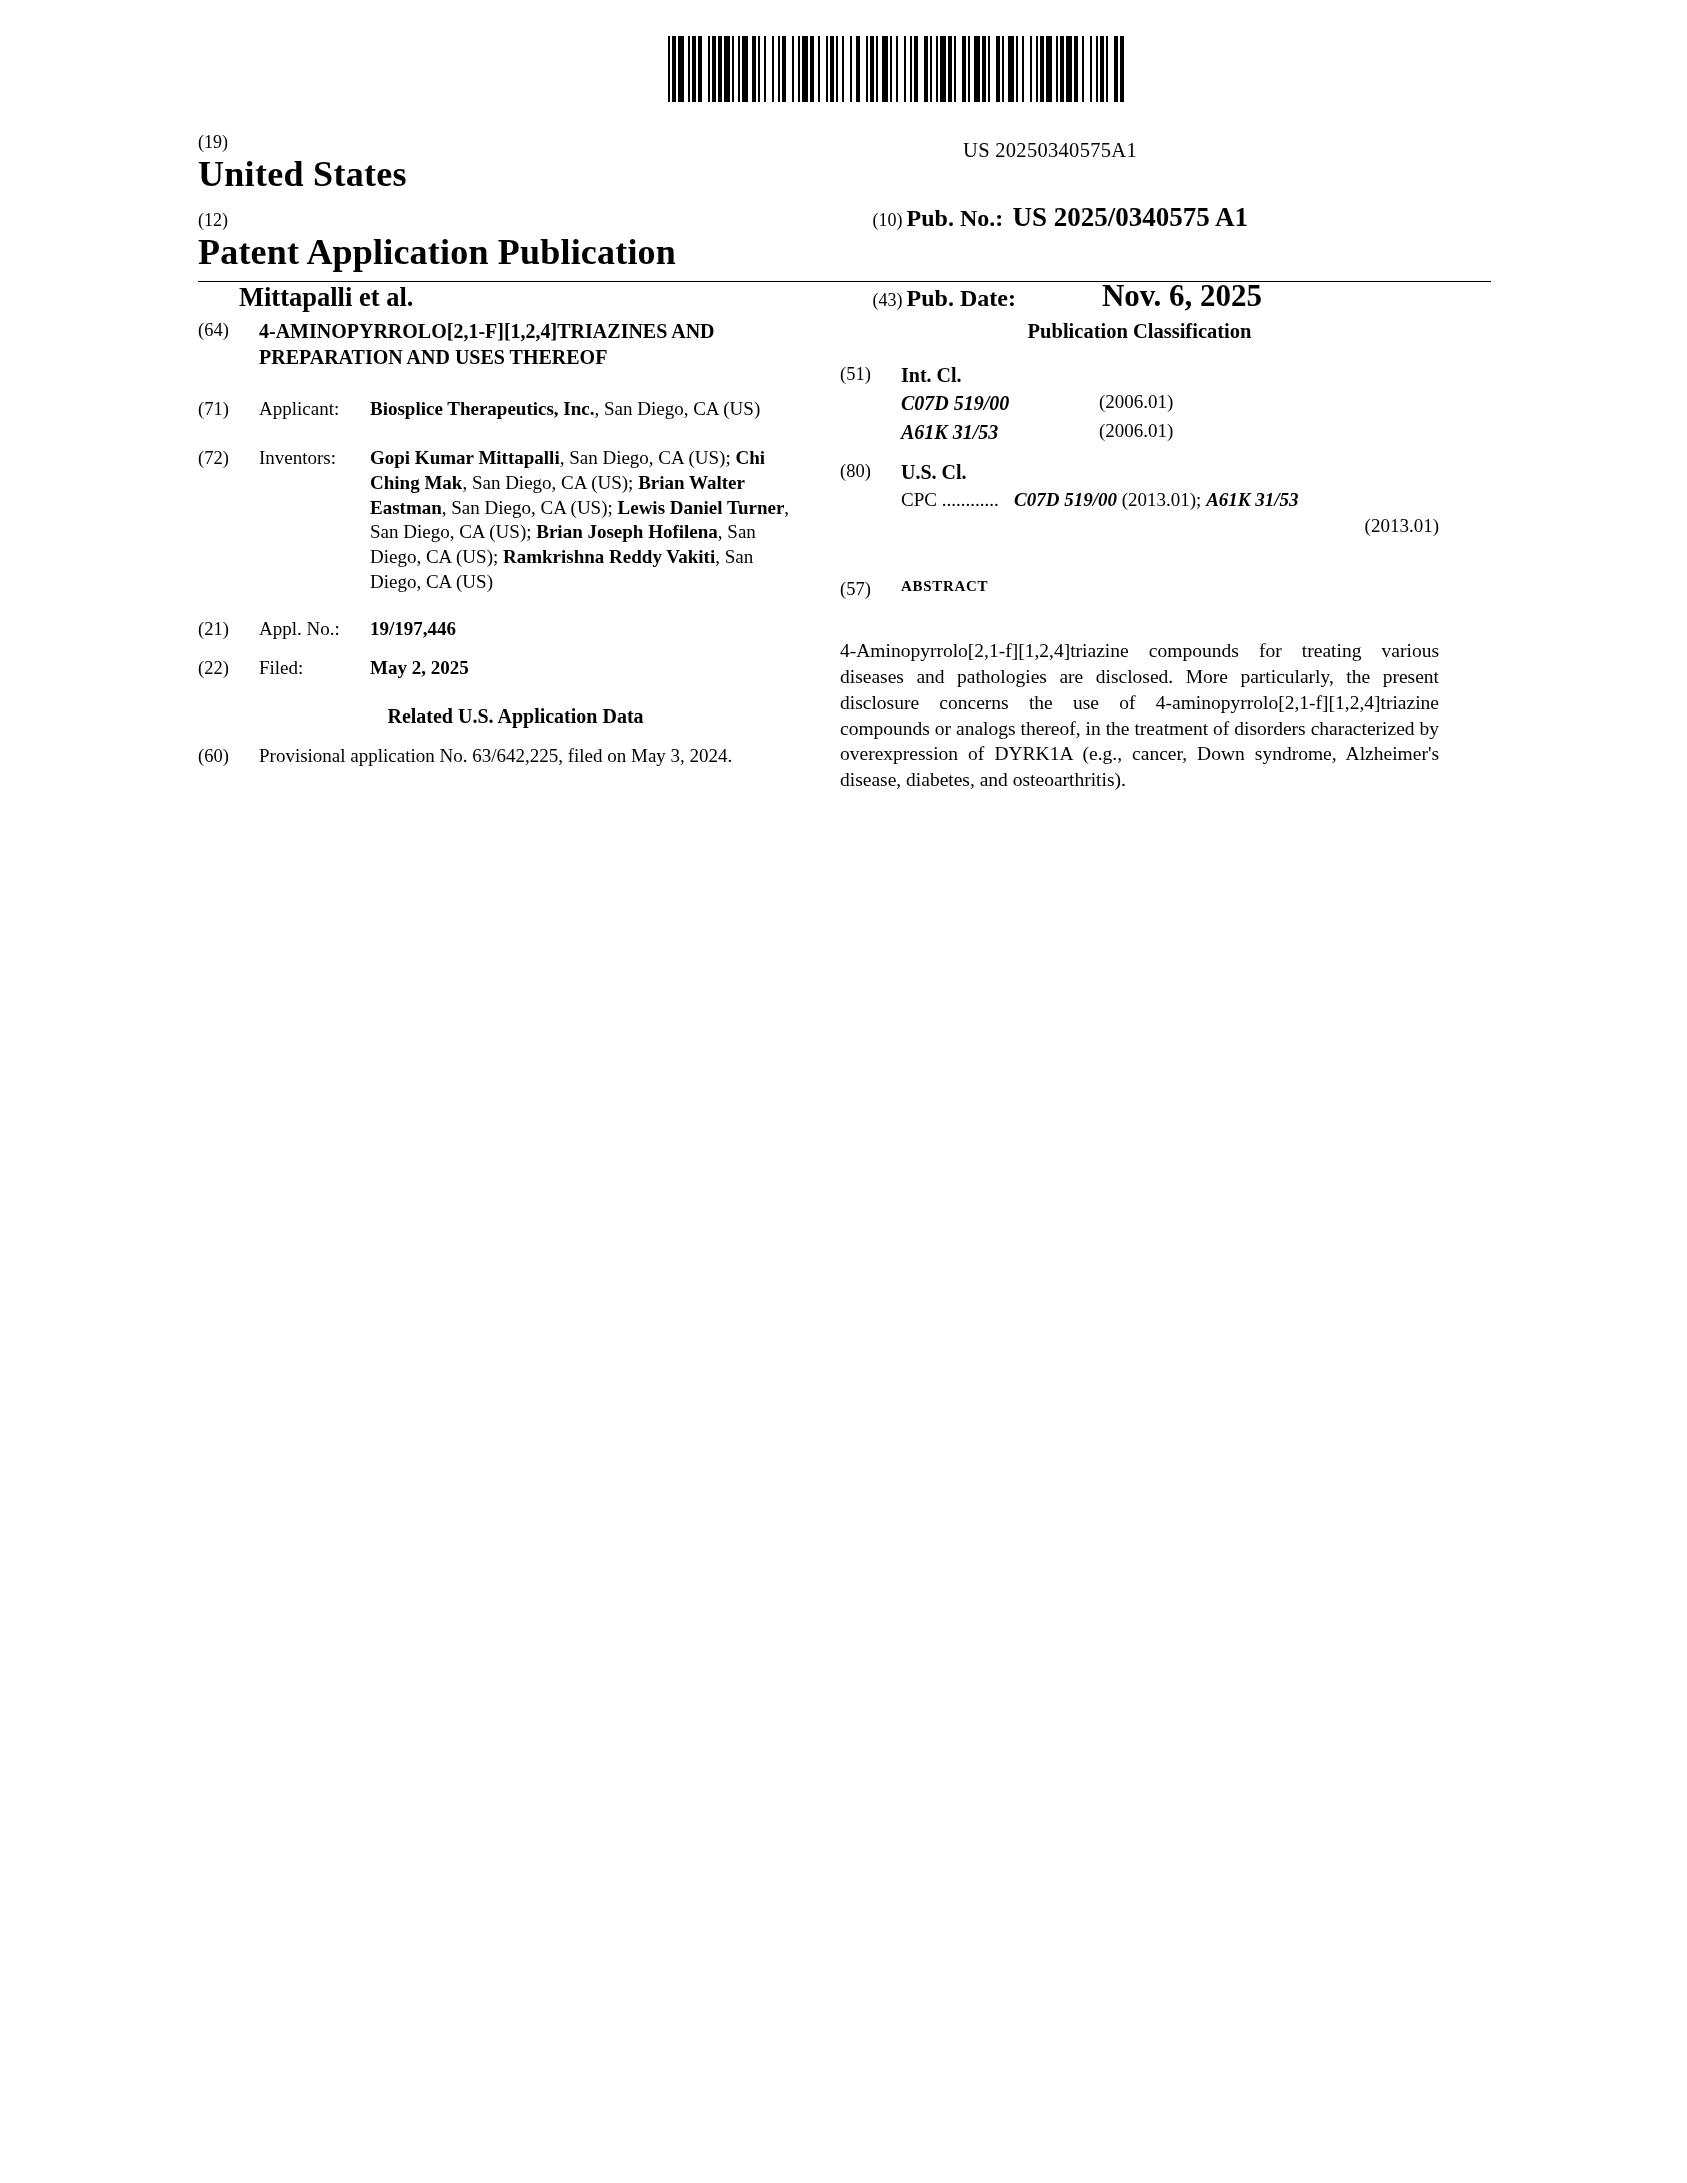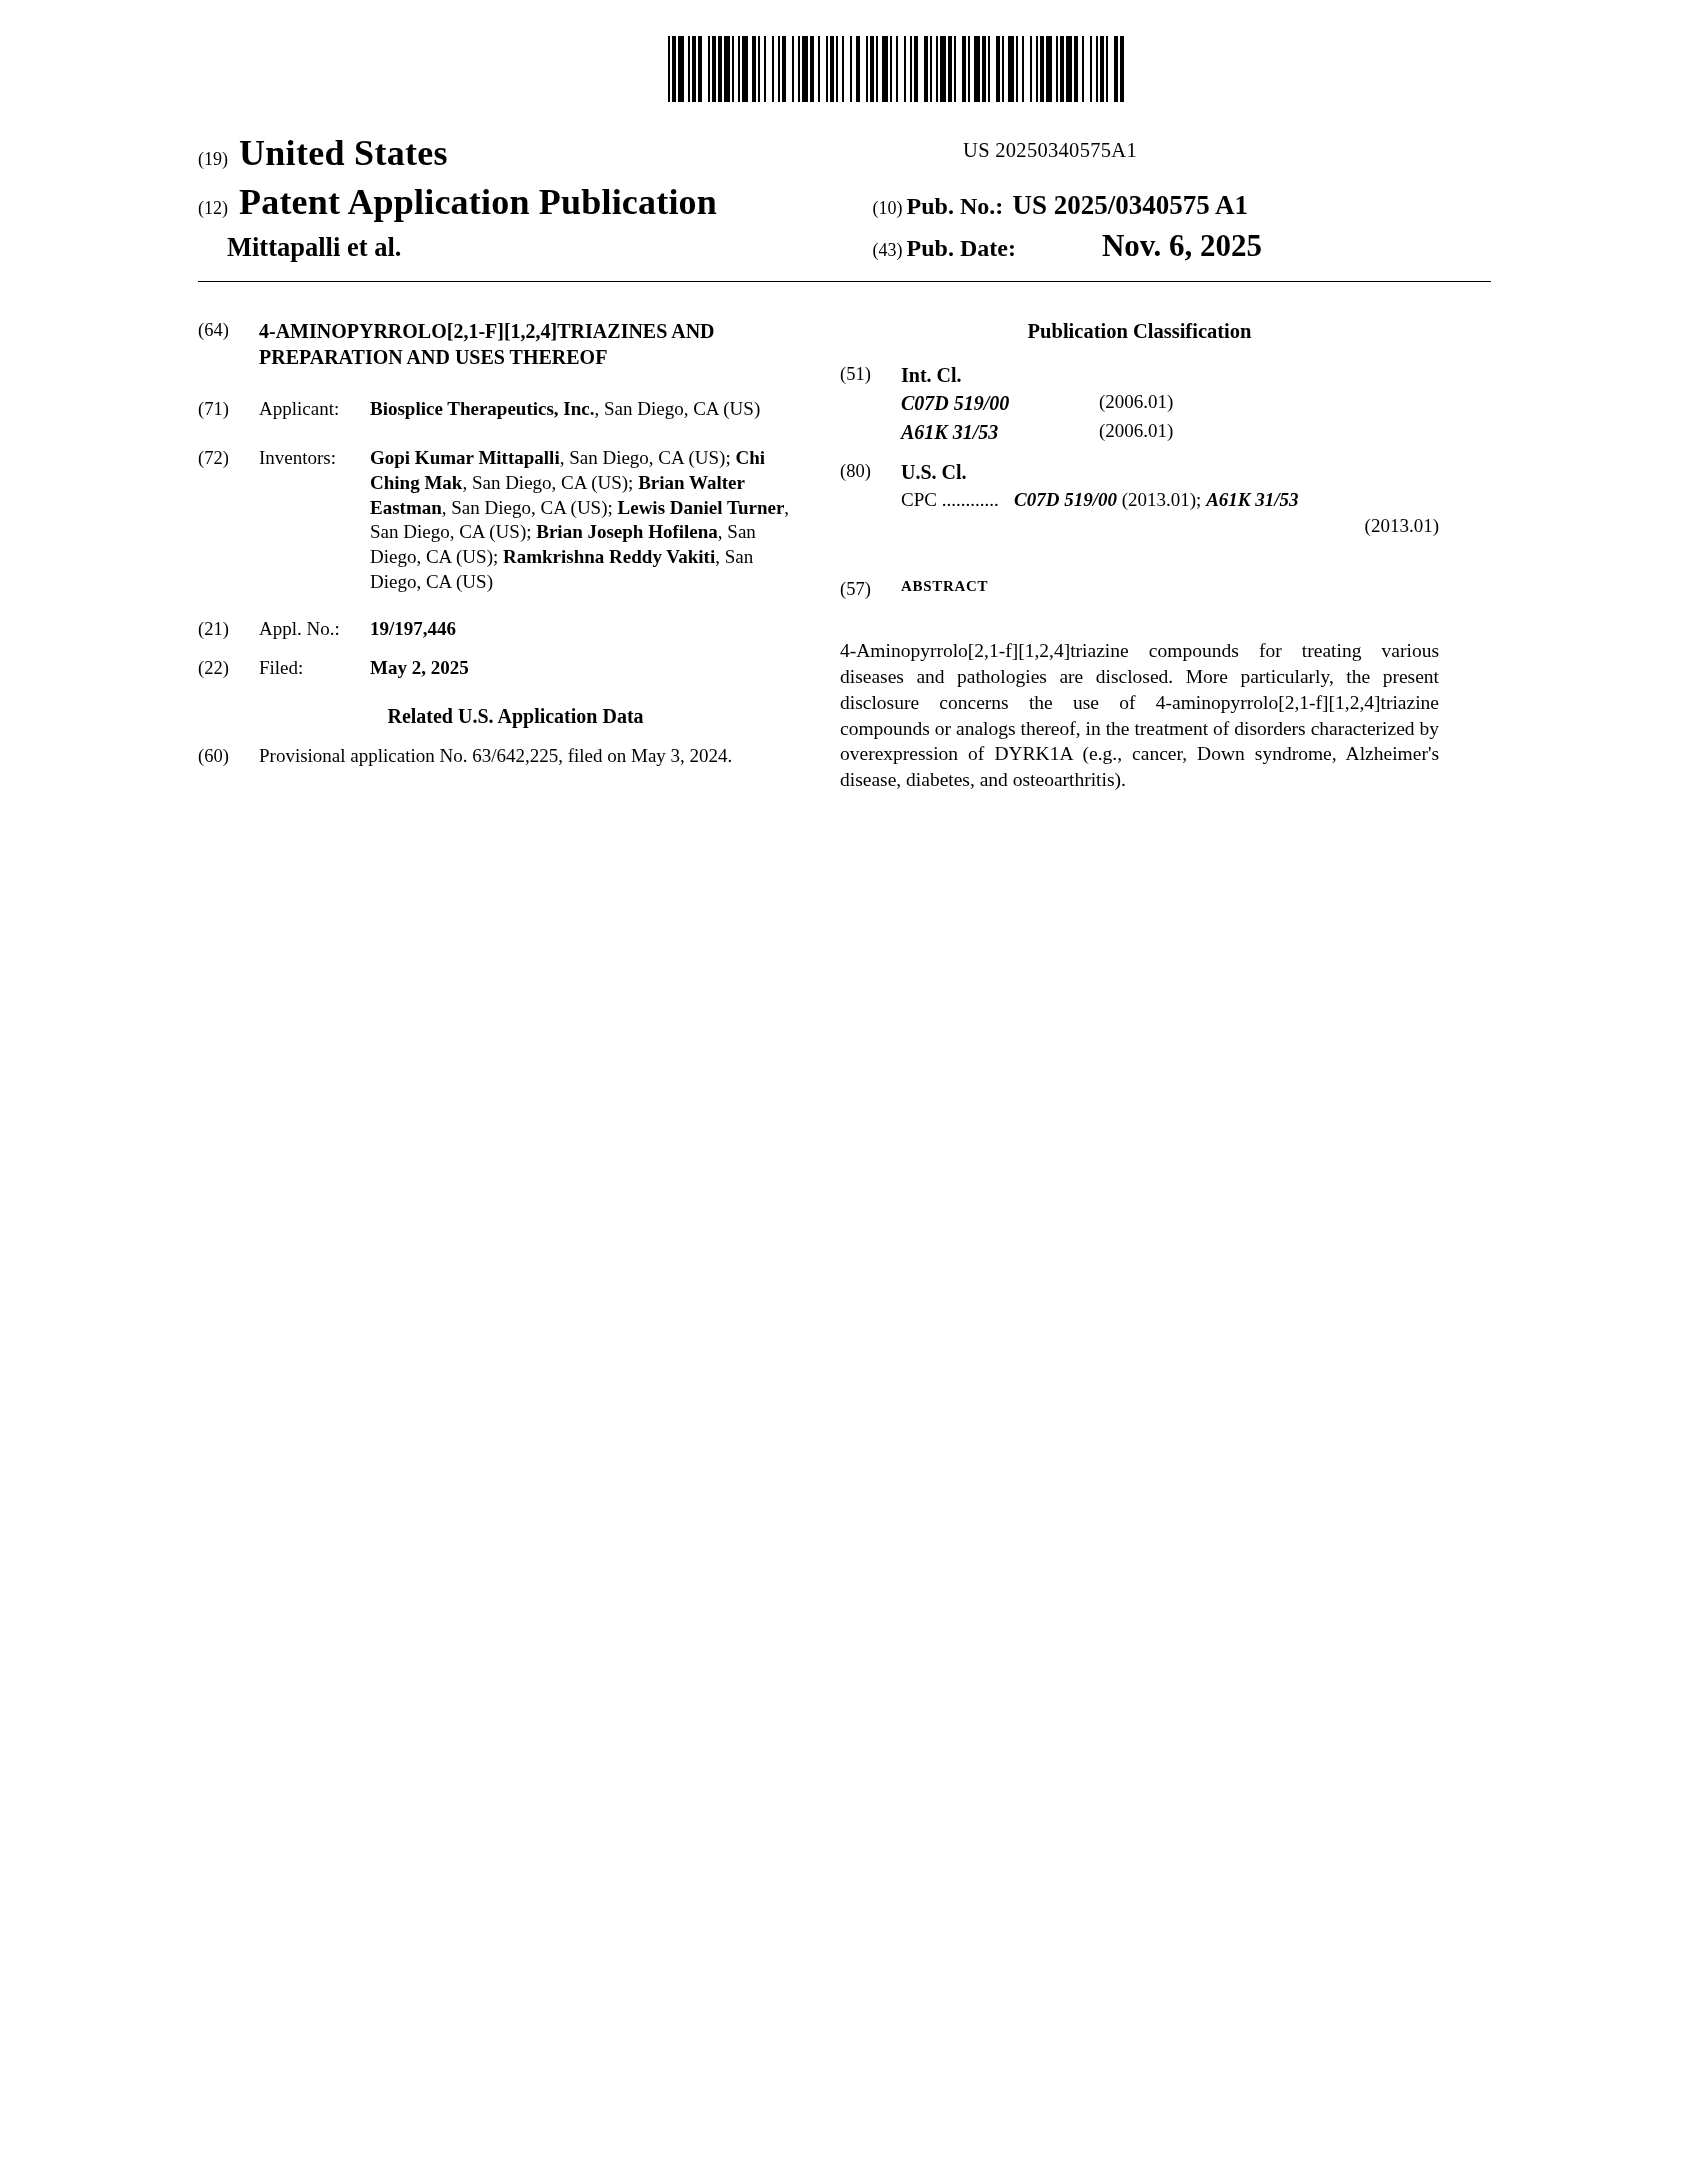--- a/index.html
+++ b/index.html
@@ -74,39 +74,40 @@
     font-weight: bold;
     letter-spacing: 0.3px;
   }
   .pap-title {
     font-size: 36px;
     font-weight: bold;
     letter-spacing: 0.2px;
   }
   .hdr-left {
     width: 668px;
+    flex-direction: column;
   }
   .hdr-right {
     flex: 1;
     display: flex;
     align-items: baseline;
   }
   .pub-label {
     font-size: 24px;
     font-weight: bold;
   }
   .pub-value {
     font-size: 27px;
     font-weight: bold;
     margin-left: 9.3px;
   }
   .applicant-line {
     font-size: 26.5px;
     font-weight: bold;
-    margin-left: 29px;
+    margin-left: 41px;
     margin-top: 9.3px;
   }
   .pubdate-label {
     font-size: 24px;
     font-weight: bold;
   }
   .pubdate-value {
     font-size: 31px;
     font-weight: bold;
   }

